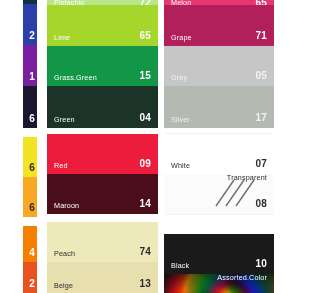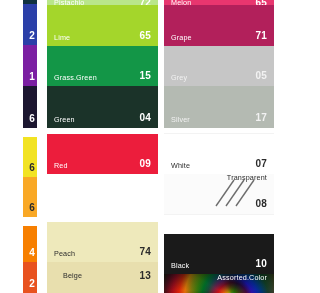--- a/index.html
+++ b/index.html
@@ -206,31 +206,37 @@
     </div>
   </div>
 
   <div class="card" style="left:47px; top:134px; width:111px; height:80px;">
     <div class="swatch t-light" style="height:40px; background:#ec1d3c;">
       <div class="swatch-inner">
         <span class="swatch-name">Red</span>
         <span class="swatch-code">09</span>
       </div>
     </div>
+    <div class="swatch t-light" style="height:40px; background:#4a0d1a;">
+      <div class="swatch-inner">
+        <span class="swatch-name">Maroon</span>
+        <span class="swatch-code">14</span>
+      </div>
+    </div>
   </div>
 
   <div class="card" style="left:47px; top:222px; width:111px; height:71px;">
     <div class="swatch t-dark" style="height:40px; background:#eee9bb;">
       <div class="swatch-inner">
         <span class="swatch-name">Peach</span>
         <span class="swatch-code">74</span>
       </div>
     </div>
     <div class="swatch t-dark" style="height:31px; background:#e8dfae;">
-      <div class="swatch-inner" style="padding:0 7px 4px 16px;align-items:center;">
+      <div class="swatch-inner" style="padding:0 7px 4px 7px;">
         <span class="swatch-name">Beige</span>
         <span class="swatch-code">13</span>
       </div>
     </div>
   </div>
 
   <div class="card" style="left:164px; top:0px; width:110px; height:128px;">
     <div class="swatch t-light" style="height:5px; background:#e8366f;">
       <div class="swatch-inner" style="padding:0 7px 0 7px; align-items:center;">
         <span class="swatch-name">Melon</span>

